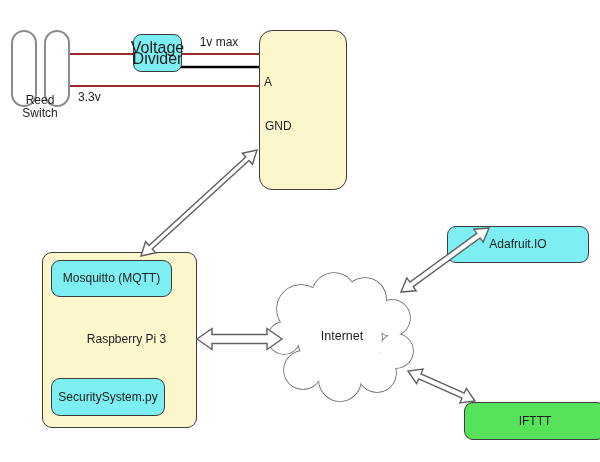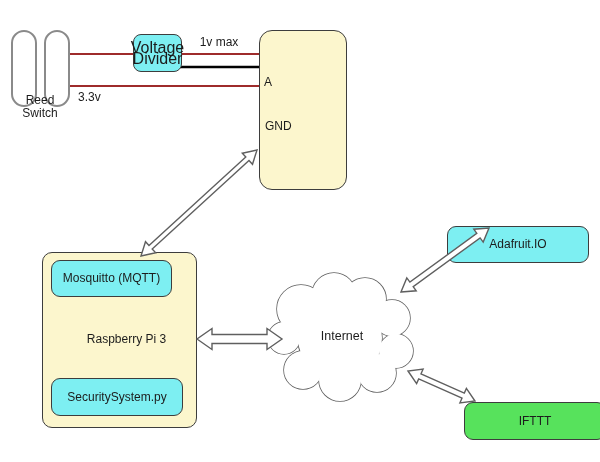--- a/index.html
+++ b/index.html
@@ -34,21 +34,21 @@
   #vd-box{left:133px;top:34px;width:49px;height:38px;font-size:16px;line-height:11.5px;border-radius:8px;}
   #lbl-1vmax{left:194px;top:36px;width:50px;text-align:center;}
   #lbl-3v3{left:78px;top:91px;width:40px;text-align:left;}
   #esp-box{left:259px;top:30px;width:88px;height:160px;}
   #pin-a{left:4px;top:45px;}
   #pin-gnd{left:5px;top:60px;margin-top:29px;}
   #esp-label{position:absolute;left:0;top:57px;width:100%;text-align:center;white-space:pre-line;line-height:13px;}
   #rpi-box{left:42px;top:252px;width:155px;height:176px;border-radius:10px;}
   #mqtt-box{left:8px;top:7px;width:121px;height:37px;}
   #rpi-label{position:absolute;left:0;top:80px;width:100%;text-align:center;padding-left:7px;}
-  #sec-box{left:8px;top:125px;width:132px;height:38px;}
+  #sec-box{left:8px;top:125px;width:114px;height:38px;}
   #adafruit-box{left:447px;top:189px;width:142px;height:37px;margin-top:37px;}
   #ifttt-box{left:434px;top:402px;width:142px;height:38px;margin-left:30px;}
   #internet-label{left:302px;top:330px;width:80px;text-align:center;font-size:12.5px;}
   .wire{fill:none;}
   .conn-arrow{fill:#ffffff;stroke:var(--arrow-outline,#5f5f5f);stroke-width:1.4;stroke-linejoin:miter;}
   .cloud-stroke{fill:#ffffff;stroke:var(--arrow-outline,#5f5f5f);stroke-width:1.5;}
   .cloud-fill{fill:#ffffff;stroke:none;}
 </style>
 </head>
 <body>

